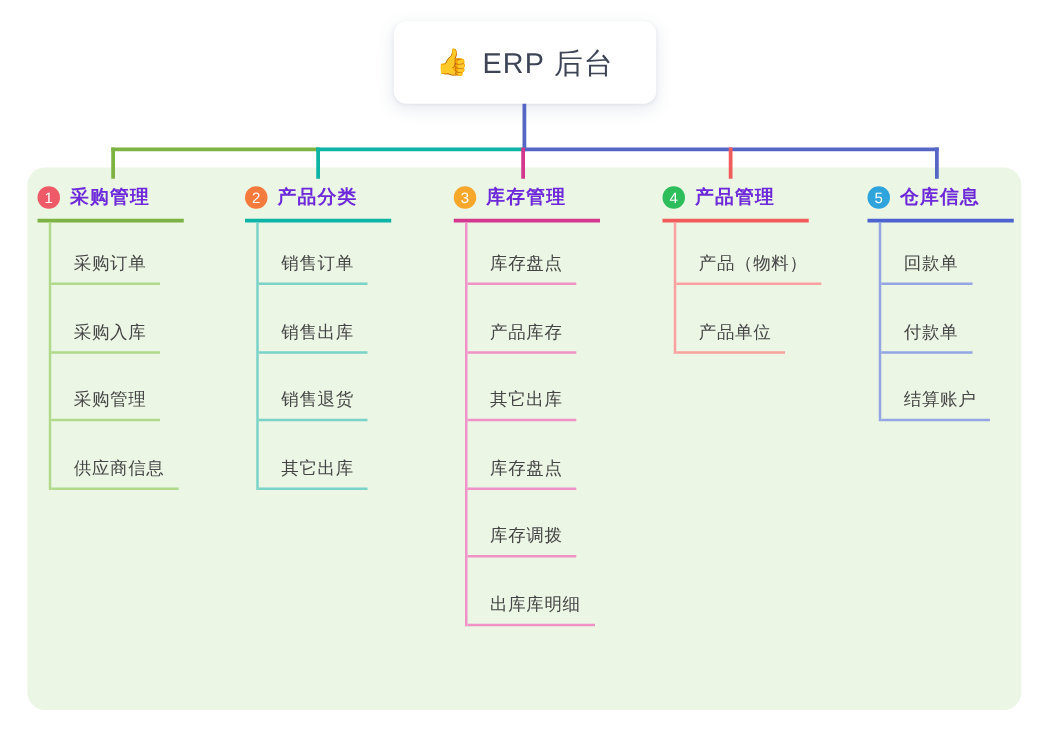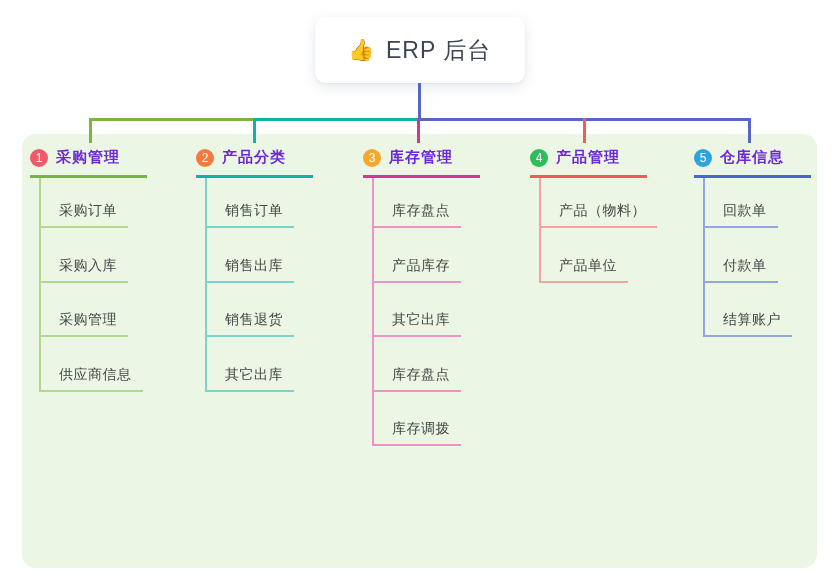--- a/index.html
+++ b/index.html
@@ -143,20 +143,23 @@
         </div>
       <div class="item">
           <span class="item-label">其它出库</span>
         </div>
       <div class="item">
           <span class="item-label">库存盘点</span>
         </div>
       <div class="item">
           <span class="item-label">库存调拨</span>
         </div>
+      <div class="item">
+          <span class="item-label">出库库明细</span>
+        </div>
     </div>
   </div>
 
   <div class="branch branch-4" data-branch="3" style="--c: #F15B5C; --cl: #F9A0A0; --badge: #2EBD5B;">
     <div class="branch-header">
       <span class="badge">4</span>
       <span class="branch-title">产品管理</span>
     </div>
     <div class="items">
       <div class="item">

